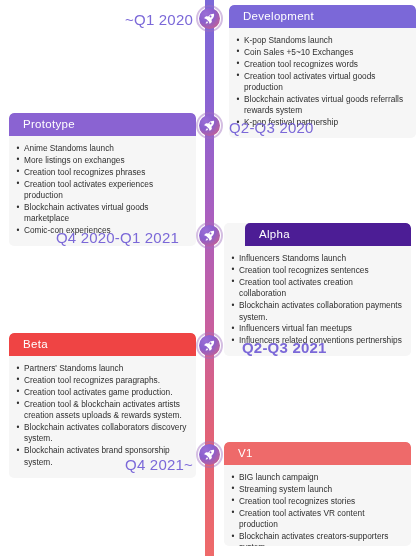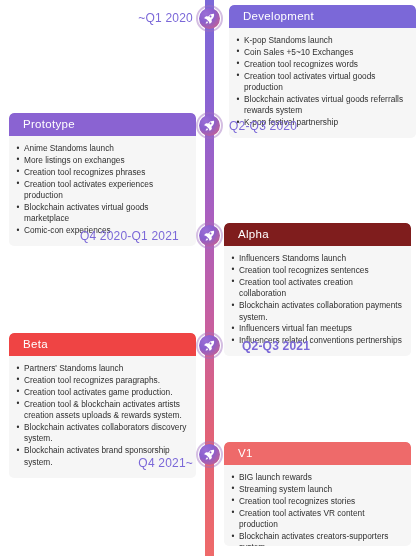--- a/index.html
+++ b/index.html
@@ -112,21 +112,21 @@
     position: absolute;
     left: 0.5px;
     top: -0.5px;
     color: #2f2f2f;
     font-size: 8.3px;
   }
 
   
   .date-label {
     position: absolute;
-    font-size: 12px;
+    font-size: 15px;
     color: #7b68d8;
     letter-spacing: 0.2px;
     white-space: nowrap;
     z-index: 4;
   }
   .date-label.right-of-line {
     text-align: left;
   }
   .date-label.left-of-line {
     text-align: right;
@@ -194,21 +194,21 @@
   <div class="marker" style="top:222px;">
     <span class="ring-outer"></span>
     <span class="ring-inner" style="background:radial-gradient(circle at 32% 28%, #9b6fd6 0%, #8a5fcd 40%, #d9607f 100%);"></span>
     <svg viewBox="0 0 24 24">
       <path fill="#ffffff" d="M20.5 3.5c-3.6-.4-7 .9-9.5 3.4L9.6 8.3l-3.1-.6c-.5-.1-1 .1-1.4.4L2.6 10.6c-.5.5-.3 1.3.4 1.5l2.9.9 5.1 5.1.9 2.9c.2.7 1 .9 1.5.4l2.5-2.5c.4-.4.5-.9.4-1.4l-.6-3.1 1.4-1.4c2.5-2.5 3.8-5.9 3.4-9.5zm-5.1 5.6a1.8 1.8 0 1 1-2.5-2.5 1.8 1.8 0 0 1 2.5 2.5z"></path>
       <path fill="#ffffff" d="M6.3 17.7c-1 1-1.3 4-1.3 4s3-.3 4-1.3c.6-.6.6-1.6 0-2.2-.6-.6-1.6-.6-2.2 0z" opacity="0.85"></path>
     </svg>
   </div>
 
   <div class="card" style="left:224px; top:223px; width:187px;">
-    <div class="card-header" style="background:#7f1d1d;">Alpha</div>
+    <div class="card-header" style="background:#4c1d95;margin-left:21px;">Alpha</div>
     <div class="card-body">
       <ul>
         <li>Influencers Standoms launch</li>
         <li>Creation tool recognizes sentences</li>
         <li>Creation tool activates creation collaboration</li>
         <li>Blockchain activates collaboration payments system.</li>
         <li>Influencers virtual fan meetups</li>
         <li>Influencers related conventions pertnerships</li>
       </ul>
     </div>
@@ -247,21 +247,21 @@
     <svg viewBox="0 0 24 24">
       <path fill="#ffffff" d="M20.5 3.5c-3.6-.4-7 .9-9.5 3.4L9.6 8.3l-3.1-.6c-.5-.1-1 .1-1.4.4L2.6 10.6c-.5.5-.3 1.3.4 1.5l2.9.9 5.1 5.1.9 2.9c.2.7 1 .9 1.5.4l2.5-2.5c.4-.4.5-.9.4-1.4l-.6-3.1 1.4-1.4c2.5-2.5 3.8-5.9 3.4-9.5zm-5.1 5.6a1.8 1.8 0 1 1-2.5-2.5 1.8 1.8 0 0 1 2.5 2.5z"></path>
       <path fill="#ffffff" d="M6.3 17.7c-1 1-1.3 4-1.3 4s3-.3 4-1.3c.6-.6.6-1.6 0-2.2-.6-.6-1.6-.6-2.2 0z" opacity="0.85"></path>
     </svg>
   </div>
 
   <div class="card" style="left:224px; top:442px; width:187px; height:104px;">
     <div class="card-header" style="background:#ee6a6a;">V1</div>
     <div class="card-body">
       <ul>
-        <li>BIG launch rewards</li>
+        <li>BIG launch campaign</li>
         <li>Streaming system launch</li>
         <li>Creation tool recognizes stories</li>
         <li>Creation tool activates VR content production</li>
         <li>Blockchain activates creators-supporters system</li>
         <li>Exclusive virtual events</li>
       </ul>
     </div>
   </div>
 
 </div>

